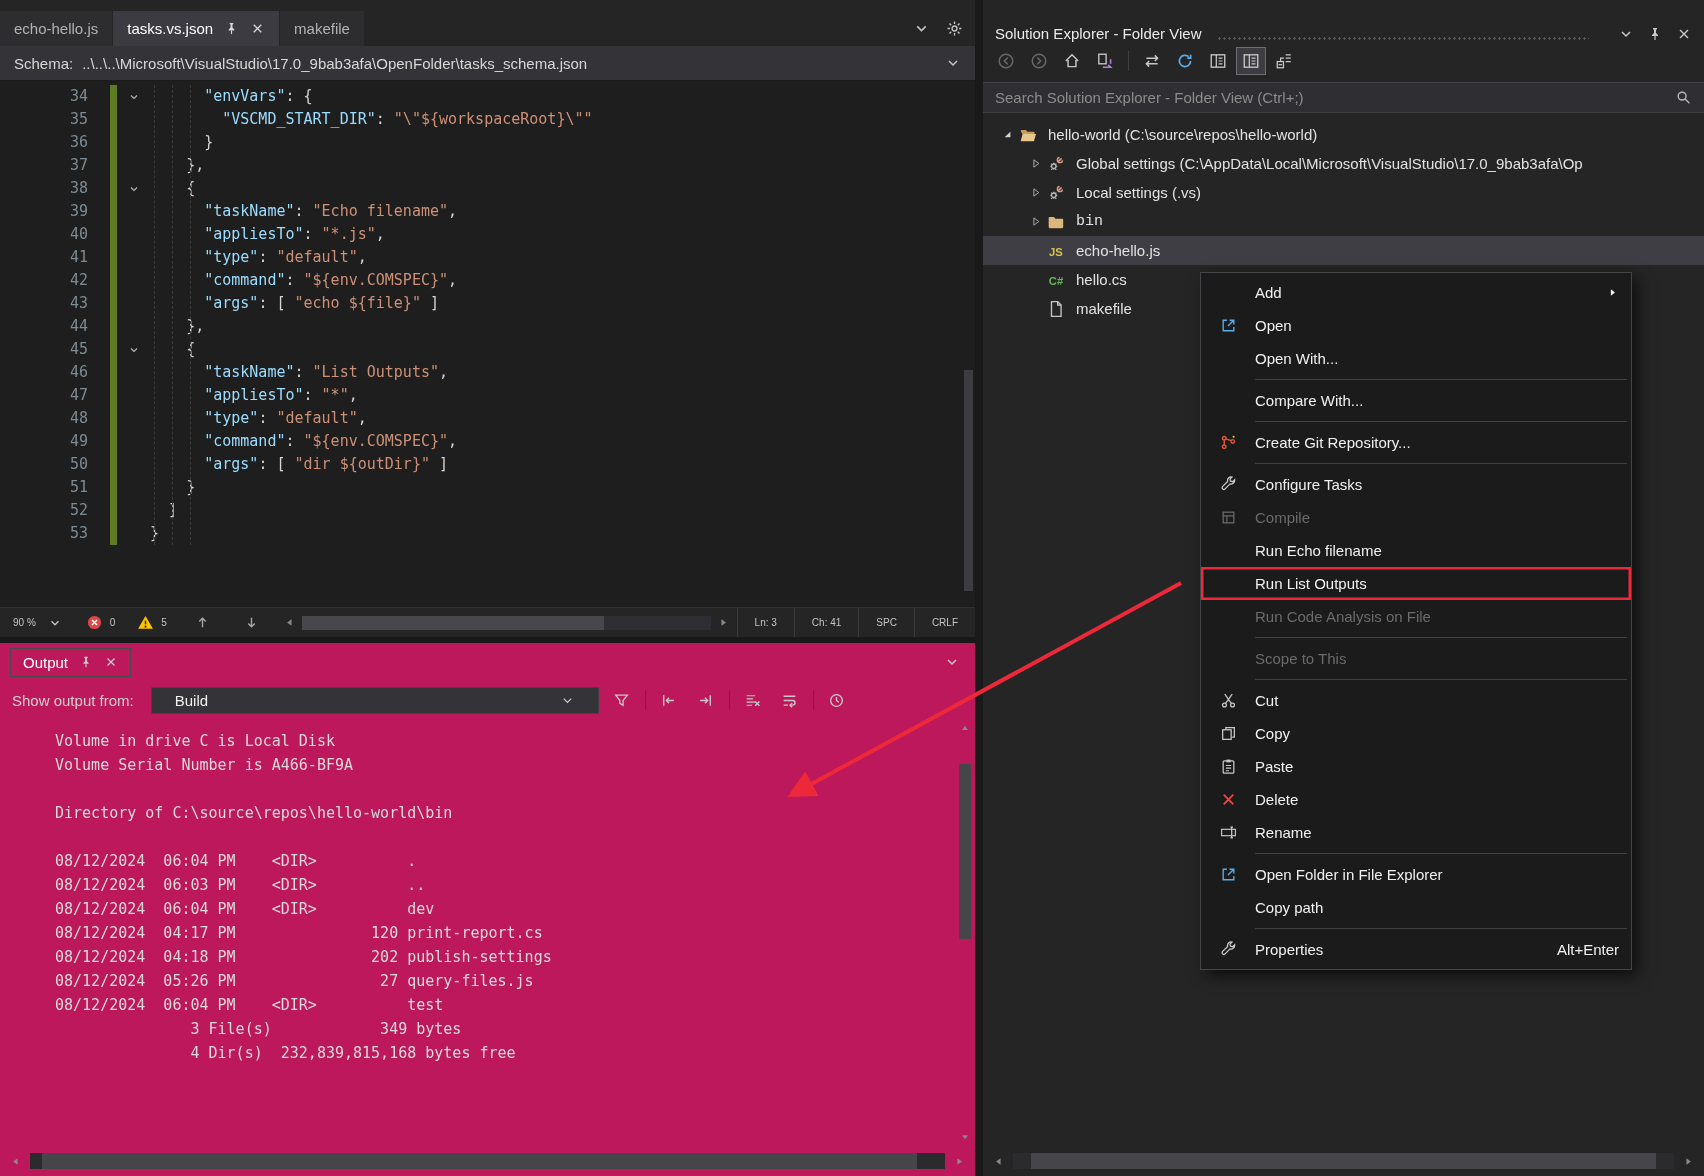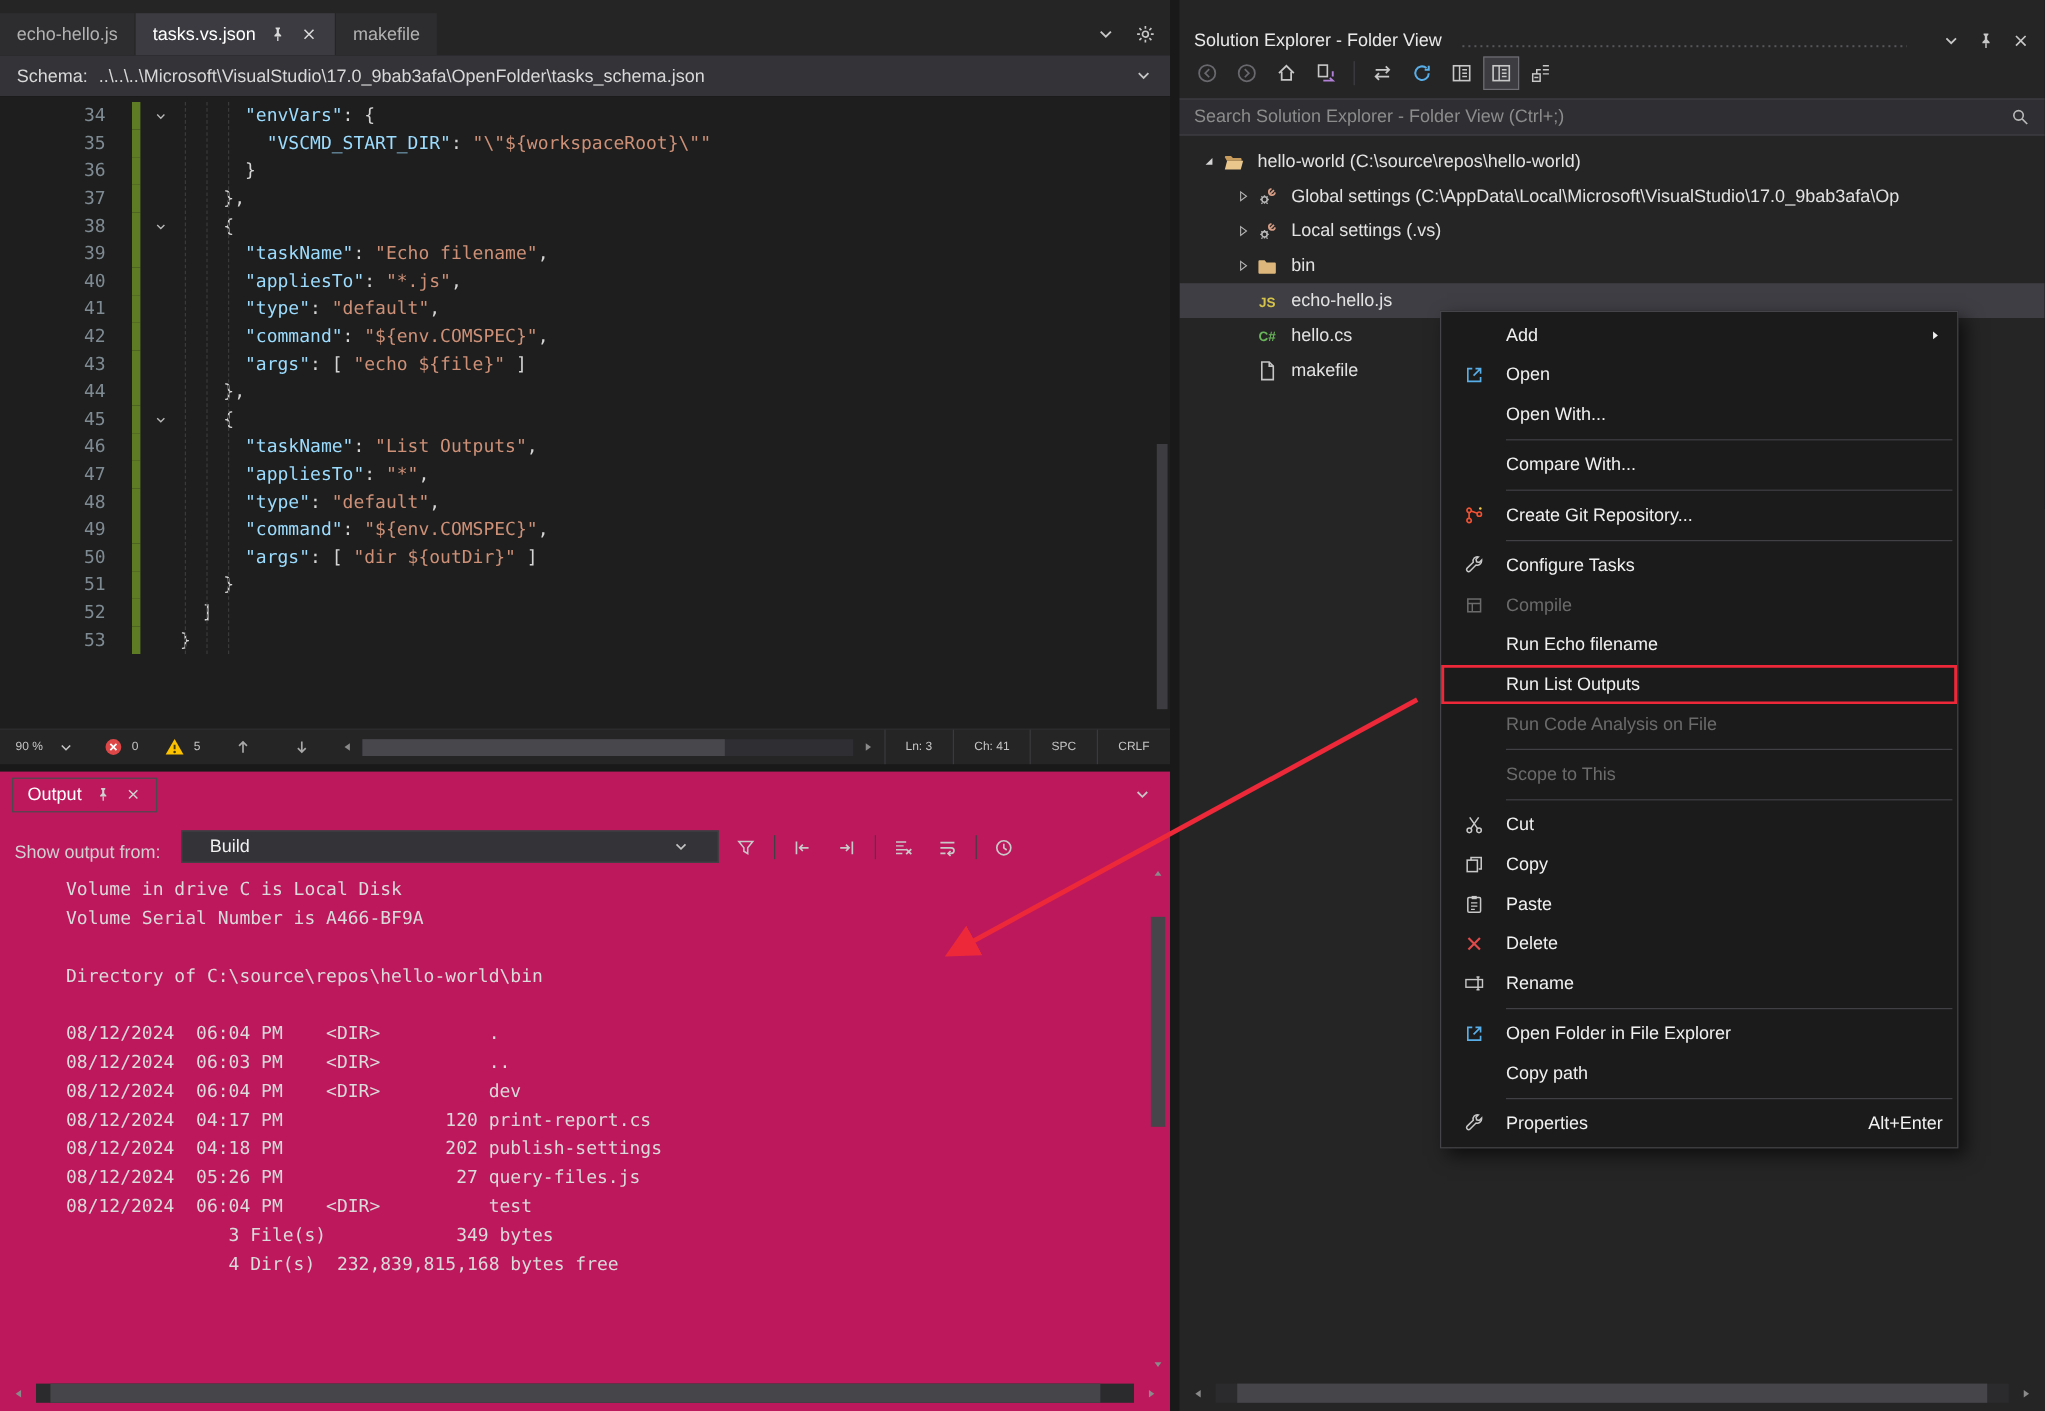--- a/index.html
+++ b/index.html
@@ -49,21 +49,21 @@
   .sb-cell{display:flex;align-items:center;padding:0 17px;border-left:1px solid #3a3a3e}
 
   .panel-gap{height:6px;background:#191919;flex:none}
 
   .output-panel{height:533px;background:#be185d;display:flex;flex-direction:column;flex:none}
   .output-header{height:38px;display:flex;align-items:center;padding:0 10px;position:relative;flex:none}
   .output-tab{display:flex;align-items:center;gap:11px;border:1px solid #4a4a4f;padding:5px 12px;color:#fff}
   .output-tab svg{width:14px;height:14px;color:#cfcfcf}
   .oh-chevron{position:absolute;right:15px;color:#c5c5c5}
   .oh-chevron svg{width:16px;height:16px}
-  .output-toolbar{height:38px;display:flex;align-items:flex-end;padding:0 12px;gap:9px;flex:none}
+  .output-toolbar{height:38px;display:flex;align-items:center;padding:0 12px;gap:9px;flex:none}
   .sof-label{color:#d0d0d0;margin-right:8px}
   .combo{width:448px;height:27px;background:#333338;border:1px solid #434347;display:flex;align-items:center;justify-content:space-between;padding:0 23px;color:#f0f0f0}
   .combo svg{width:15px;height:15px;color:#c5c5c5}
   .tool-btn{width:28px;height:26px;display:flex;align-items:center;justify-content:center;color:#c8c8c8}
   .tool-btn svg{width:17px;height:17px}
   .tool-div{width:1px;height:20px;background:#3f3f44}
   .output-content{flex:1;position:relative;font-family:"DejaVu Sans Mono",monospace;font-size:15px;line-height:24px;color:#dadada;padding:10px 26px 0 55px;overflow:hidden}
   .out-line{white-space:pre;height:24px}
   .out-vscroll{position:absolute;right:2px;top:4px;bottom:4px;width:16px;display:flex;flex-direction:column;align-items:center;color:#8a8a8a}
   .out-vscroll svg{width:10px;height:10px}
@@ -93,21 +93,21 @@
   .se-tree{flex:1;overflow:hidden;padding-top:5px;color:#e2e2e2}
   .tree-row{height:29px;display:flex;align-items:center}
   .tree-row.selected{background:#3e3e44}
   .tree-arrow{width:20px;flex:none;display:flex;align-items:center;justify-content:center;color:#c0c0c0}
   .tree-arrow svg{width:13px;height:13px}
   .tree-icon{width:22px;flex:none;display:flex;align-items:center;justify-content:center;margin-right:9px}
   .tree-icon svg{width:18px;height:18px}
   .tree-label{white-space:nowrap}
 
   
-  .context-menu{position:absolute;left:1200px;top:259px;width:432px;background:#1b1b1c;border:1px solid #454549;box-shadow:6px 6px 14px rgba(0,0,0,.6);padding:3px 0;z-index:50;color:#f1f1f1}
+  .context-menu{position:absolute;left:1200px;top:272px;width:432px;background:#1b1b1c;border:1px solid #454549;box-shadow:6px 6px 14px rgba(0,0,0,.6);padding:3px 0;z-index:50;color:#f1f1f1}
   .menu-item{height:33px;display:flex;align-items:center;padding:0 12px;position:relative}
   .menu-item.disabled{color:#6b6b6b}
   .menu-item.highlighted{box-shadow:inset 0 0 0 2.5px #ed2939}
   .menu-icon{width:30px;flex:none;display:flex;align-items:center;justify-content:center;margin-right:12px;color:#c8c8c8}
   .menu-icon svg{width:17px;height:17px}
   .menu-item.disabled .menu-icon{color:#6b6b6b}
   .menu-label{flex:1;white-space:nowrap}
   .menu-shortcut{margin-left:28px}
   .submenu-ico{position:absolute;right:12px;color:#f1f1f1}
   .submenu-ico svg{width:13px;height:13px}
@@ -732,21 +732,21 @@
               <use href="#i-tri-right"></use>
             </svg>
           </span>
           <span class="tree-icon">
             <svg class="ico">
               <use href="#i-settings"></use>
             </svg>
           </span>
           <span class="tree-label">Local settings (.vs)</span>
         </div>
-        <div class="tree-row" style="padding-left: 42px;">
+        <div class="tree-row" style="padding-left: 42px; font-family: Liberation Mono, monospace;">
           <span class="tree-arrow">
             <svg class="ico">
               <use href="#i-tri-right"></use>
             </svg>
           </span>
           <span class="tree-icon">
             <svg class="ico">
               <use href="#i-folder"></use>
             </svg>
           </span>

